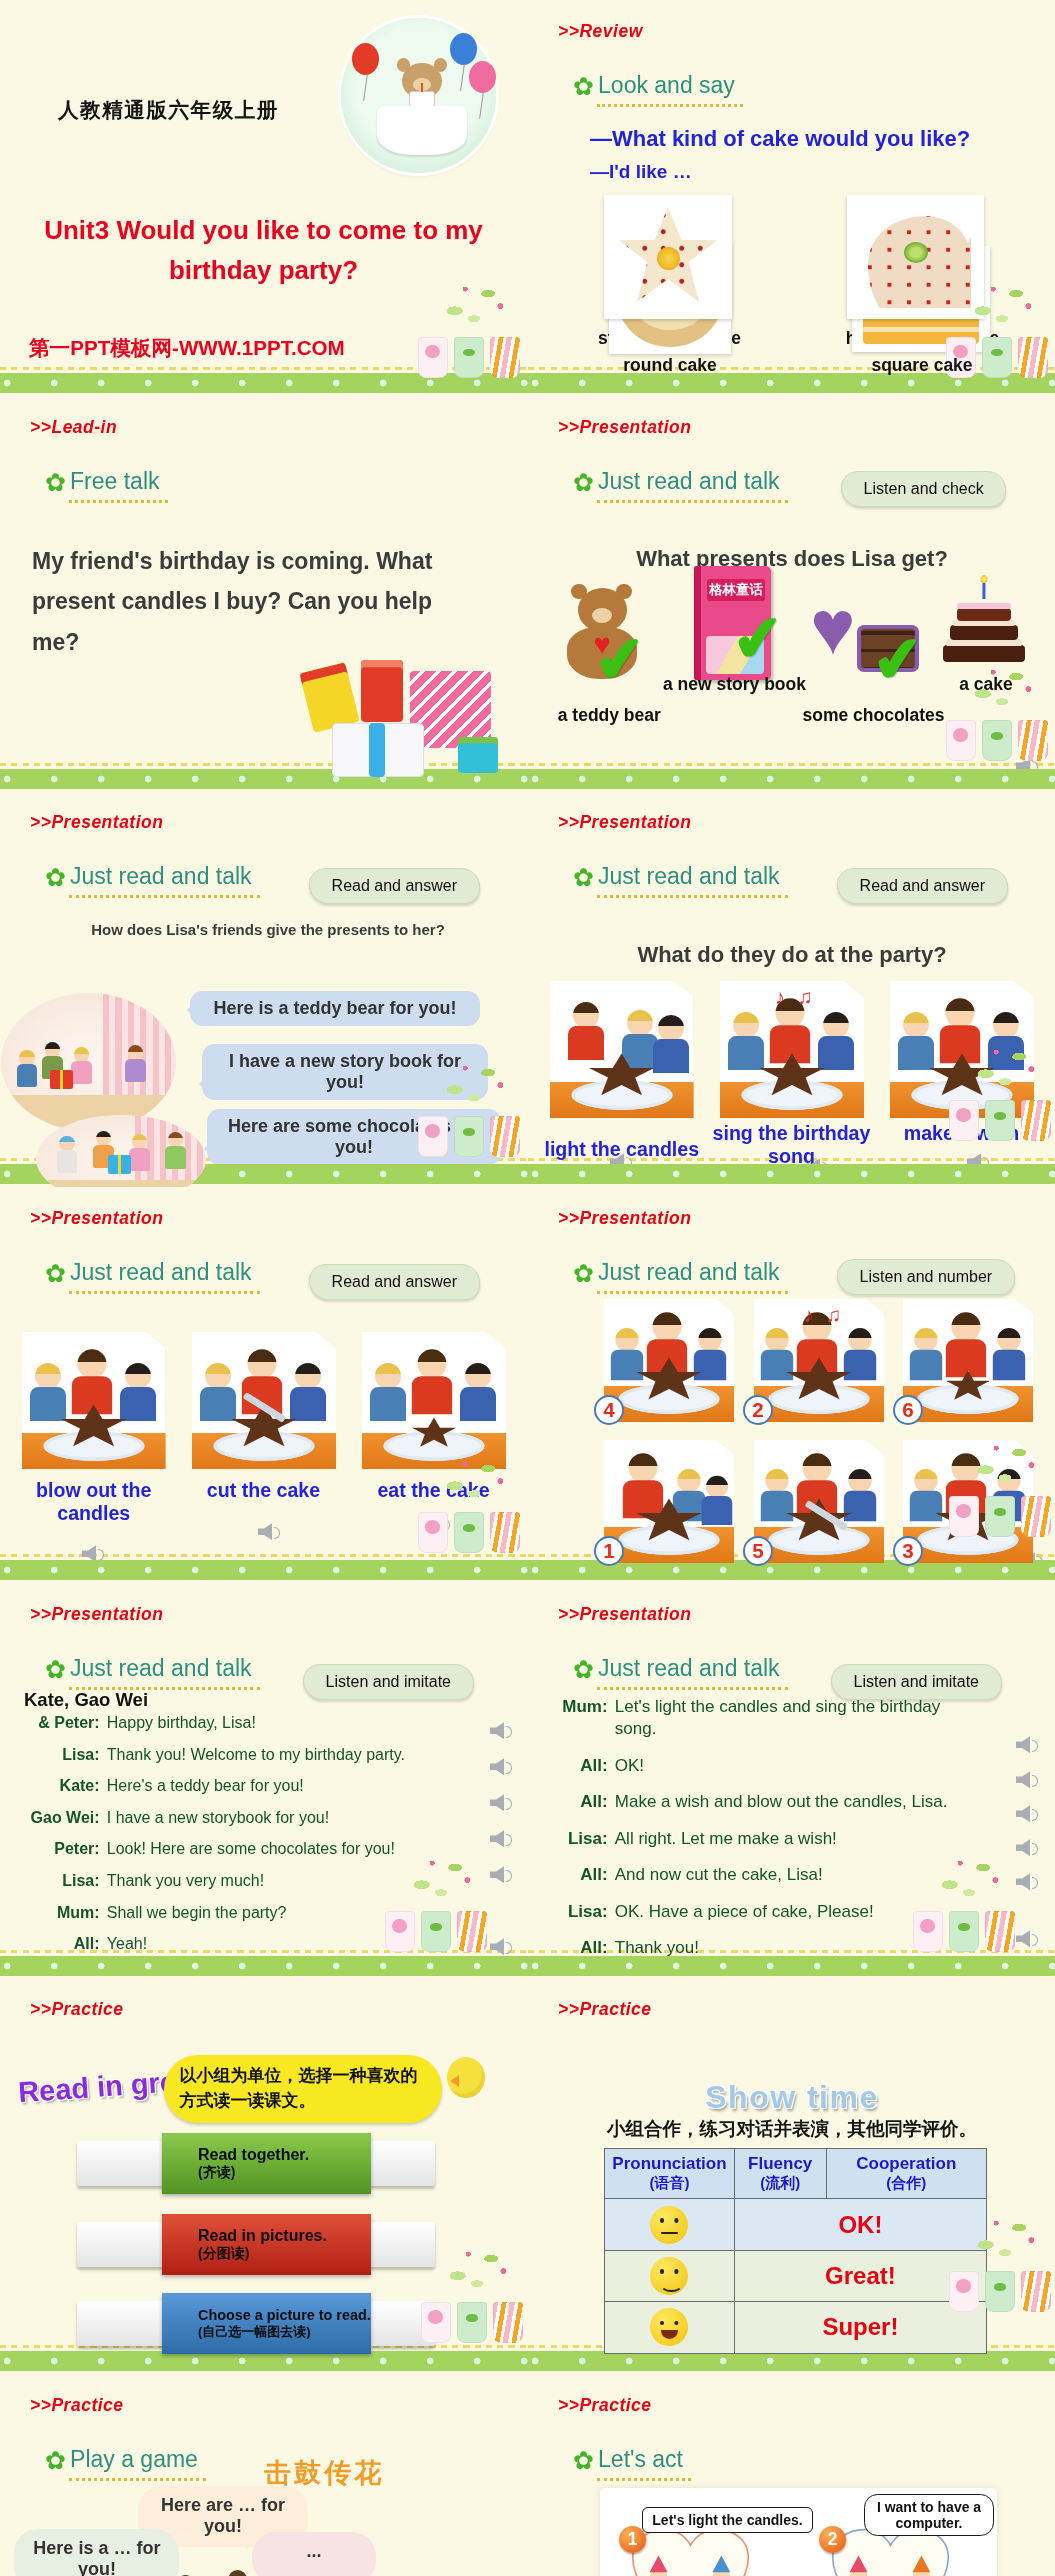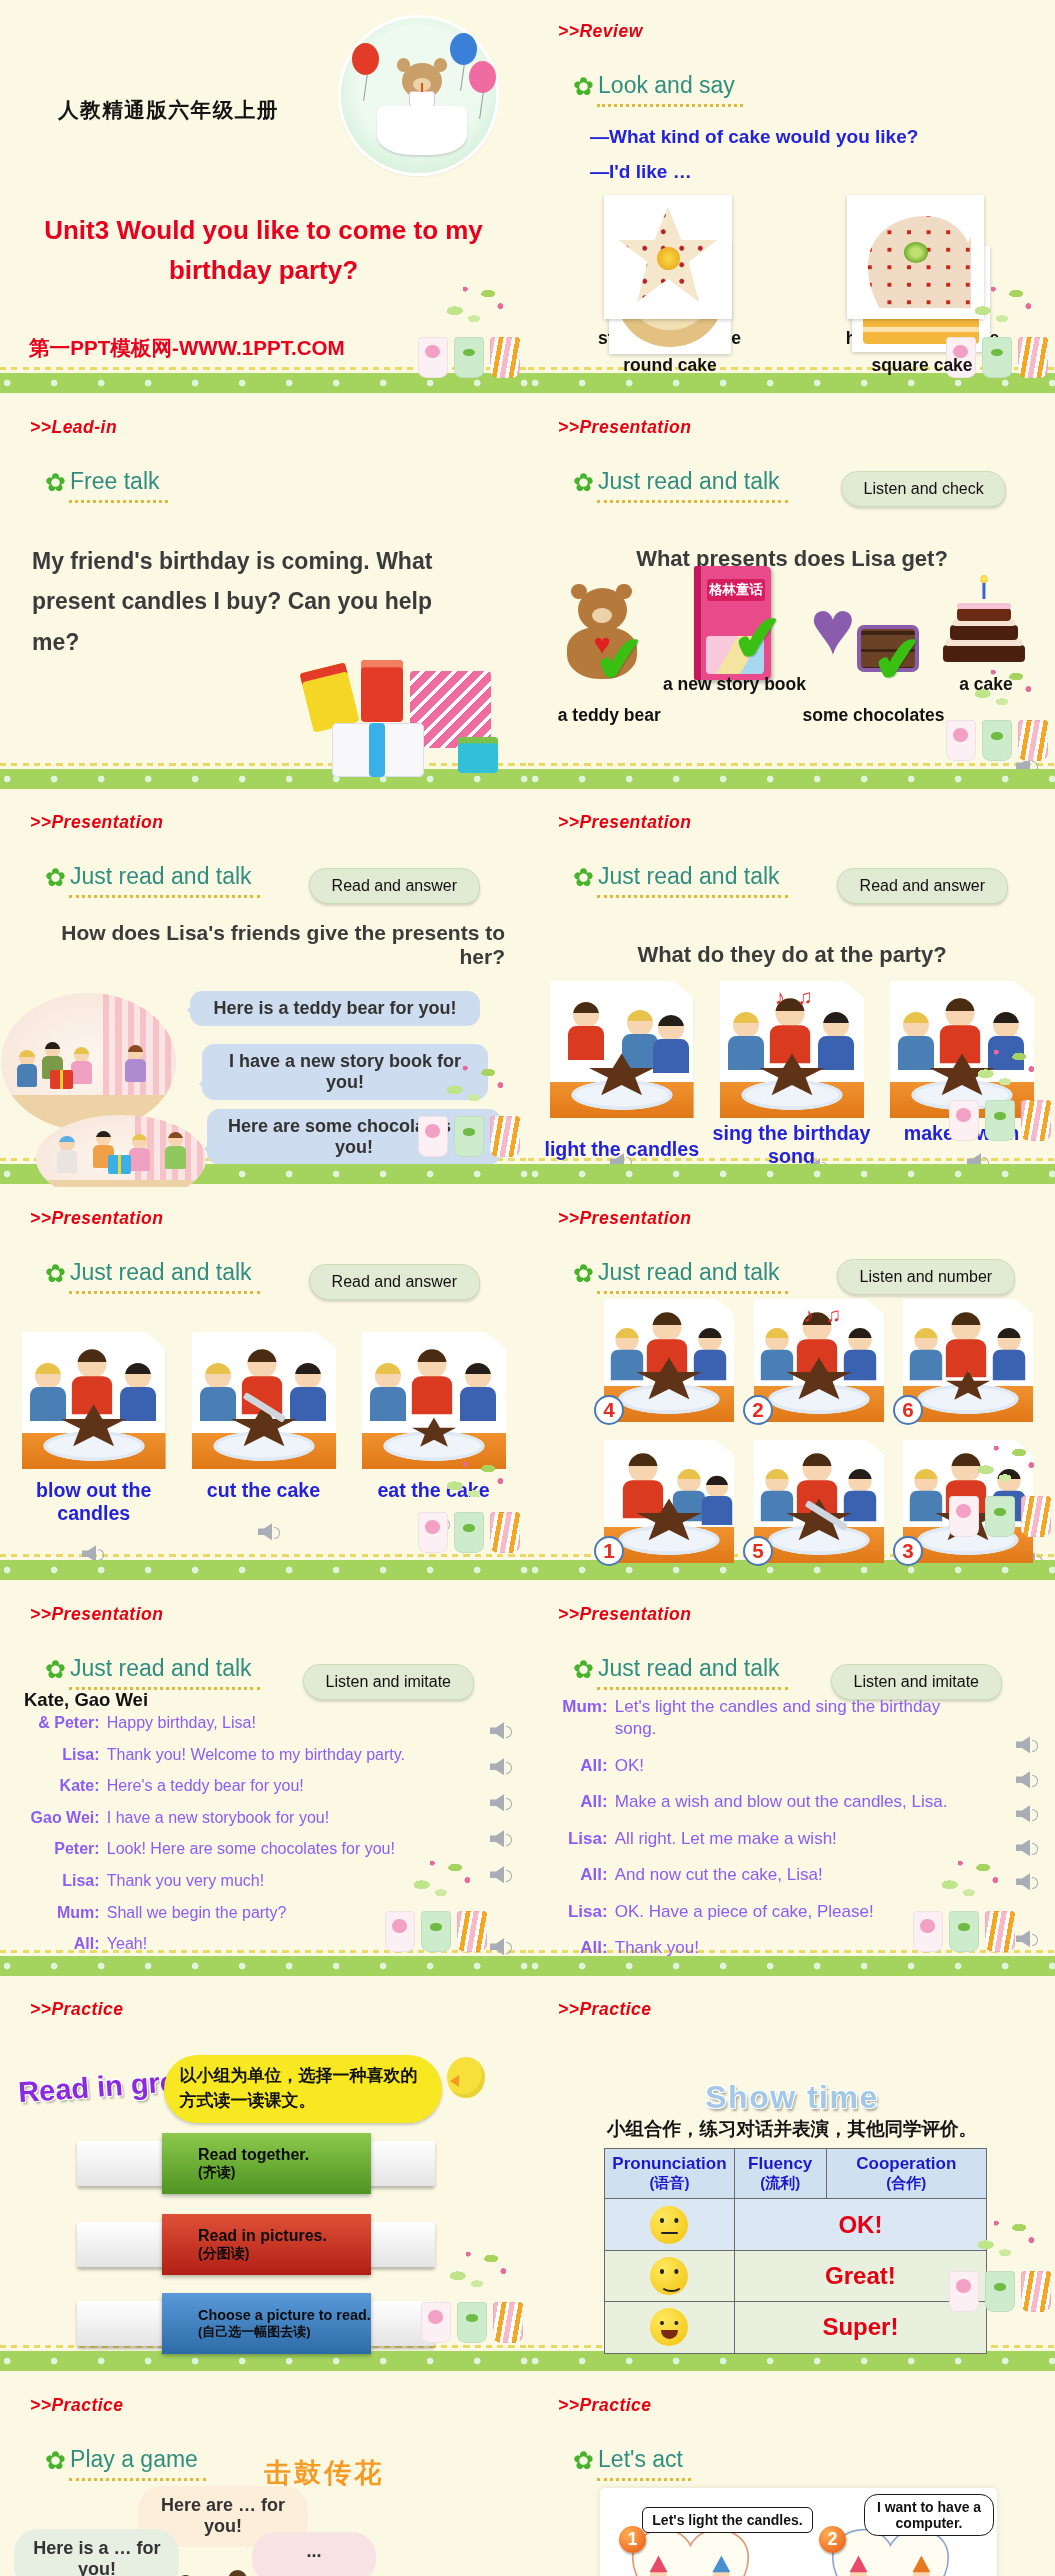--- a/index.html
+++ b/index.html
@@ -57,21 +57,21 @@
 .kid.big{transform:scale(1.12)}
 .notes{position:absolute;left:38%;top:4.1px;color:#e03030;font-size:20.6px;font-weight:bold;letter-spacing:3.1px;z-index:2}
 .knife{position:absolute;left:49px;top:72px;width:47px;height:6.7px;background:#cfd6dd;border-radius:2.1px;transform:rotate(32deg);display:block;z-index:2}
 .numc{position:absolute;width:30px;height:30px;border-radius:50%;background:#fff;border:2.1px solid #4a7ab5;color:#e62c1e;
  font-size:20.6px;font-weight:bold;display:flex;align-items:center;justify-content:center;z-index:2}
 
 .sb{position:absolute;background:#cddcee;border-radius:12.4px;padding:7.2px 15.5px;font-size:18px;font-weight:bold;color:#333;text-align:center}
 .sb::after{content:"";position:absolute;left:-11.3px;bottom:8.2px;border:8.2px solid transparent;border-right-color:#cddcee}
 
 .dlg{position:absolute;left:21.6px;top:130px;width:453px}
-.dlg p{display:flex;margin-bottom:10.8px;font-size:16px;color:#8b5cf6;line-height:1.3}
+.dlg p{display:flex;margin-bottom:10.8px;font-size:16px;color:#14532d;line-height:1.3}
 .dlg .n{flex:0 0 78px;text-align:right;font-weight:bold;margin-right:7.2px}
 .dlg .t{flex:1}
 .dlg.w{top:113px}
 .dlg.w p{font-size:17px;margin-bottom:14.4px}
 .dlg.w .n{flex-basis:58px}
 .intro{position:absolute;left:24px;top:106px;font-size:18.5px;font-weight:bold;color:#111}
 
 .s1-cn{position:absolute;left:58px;top:96px;font-size:20.6px;font-weight:bold;color:#141414;letter-spacing:1.5px}
 .s1-title{position:absolute;left:37px;top:210px;width:453px;text-align:center;font-size:26px;line-height:1.55;color:#e8001e;font-weight:bold}
 .s1-mark{position:absolute;left:29px;top:334px;font-size:20.6px;font-weight:bold;color:#e8001e;z-index:2}
@@ -204,21 +204,21 @@
   <div class="pots">
         <i class="cup cp1"></i>
         <i class="cup cp2"></i>
         <i class="cup cp3"></i>
       </div>
 </section>
 
 <section class="slide" style="left:528px;top:0">
   <div class="hdr">&gt;&gt;Review</div>
   <div class="sect"><span class="clv">✿</span><span class="txt">Look and say</span></div>
-  <div class="blue" style="left:62px;top:126px;text-align:left;font-size:19px">—What kind of cake would you like?</div>
+  <div class="blue" style="left:62px;top:126px;text-align:left;font-size:22px">—What kind of cake would you like?</div>
   <div class="blue" style="left:62px;top:161px;text-align:left;font-size:19px">—I'd like …</div>
   <div class="photo" style="left:76px;top:195px;width:128px;height:124px">
         <i class="ckstar"></i>
       </div>
   <div class="photo" style="left:319px;top:195px;width:137px;height:124px">
         <i class="ckheart"></i>
       </div>
   <div class="lbl" style="left:46px;top:328px;width:191px">star-shaped cake</div>
   <div class="lbl" style="left:299px;top:328px;width:191px">heart-shaped cake</div>
   <div class="photo" style="left:81px;top:242px;width:122px;height:112px;z-index:0">
@@ -289,21 +289,21 @@
         <i class="cup cp1"></i>
         <i class="cup cp2"></i>
         <i class="cup cp3"></i>
       </div>
 </section>
 
 <section class="slide" style="left:0;top:791px">
   <div class="hdr">&gt;&gt;Presentation</div>
   <div class="sect"><span class="clv">✿</span><span class="txt">Just read and talk</span></div>
   <div class="cloud" style="left:309px;top:77px">Read and answer</div>
-  <div class="q" style="top:130px;text-align:right;left:31px;width:474px;font-size:21px">How does Lisa's friends give the presents to her?</div>
+  <div class="q" style="top:130px;text-align:center;left:31px;width:474px;font-size:15px">How does Lisa's friends give the presents to her?</div>
   <div class="oval" style="left:1px;top:202px;width:175px;height:138px">
     <i class="mk" style="--h:#e8c24a;--c:#4a7fb5;left:15.5px;top:57px"></i>
     <i class="mk" style="--h:#241d18;--c:#7a9a48;left:41px;top:49px"></i>
     <i class="mk" style="--h:#e8c24a;--c:#f0a0c0;left:70px;top:54px"></i>
     <i class="mk" style="--h:#8a4a20;--c:#b08ad0;left:124px;top:52px"></i>
     <i class="giftsm" style="left:49px;top:77px"></i>
   </div>
   <div class="oval" style="left:36px;top:324px;width:170px;height:88px">
     <i class="mk" style="--h:#5ab0e0;--c:#e8e4e0;left:20.6px;top:20.6px"></i>
     <i class="mk" style="--h:#241d18;--c:#f0a048;left:57px;top:15.5px"></i>

